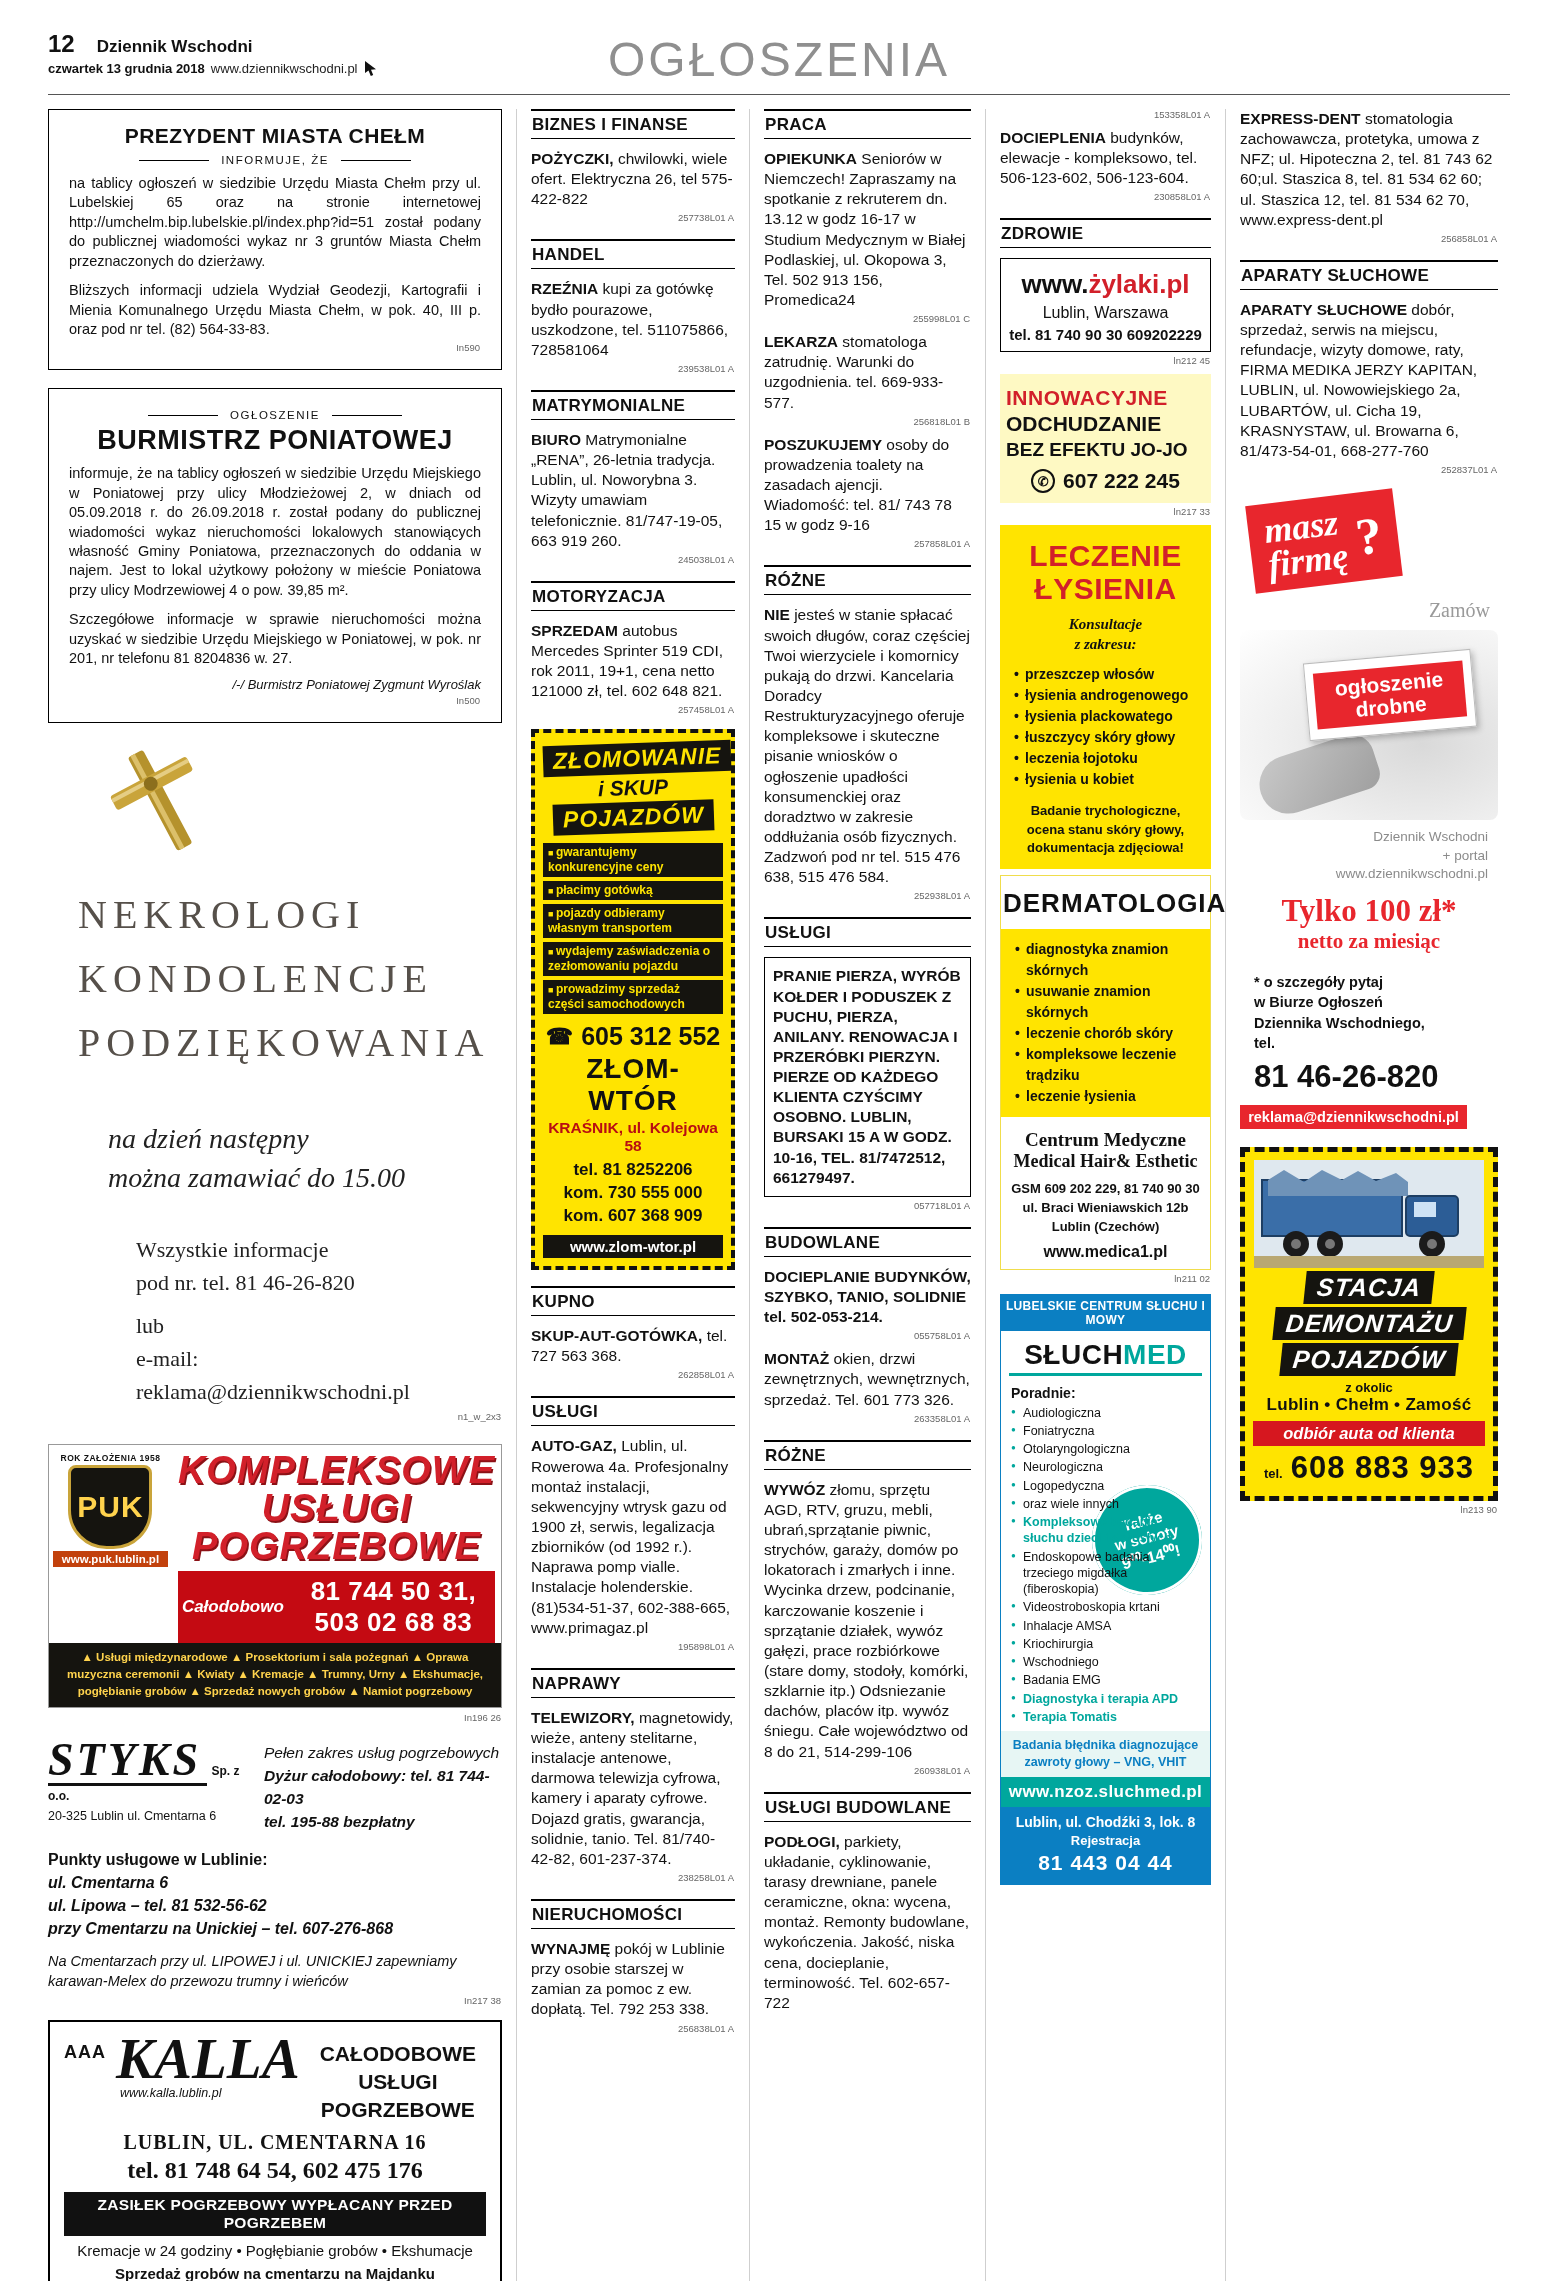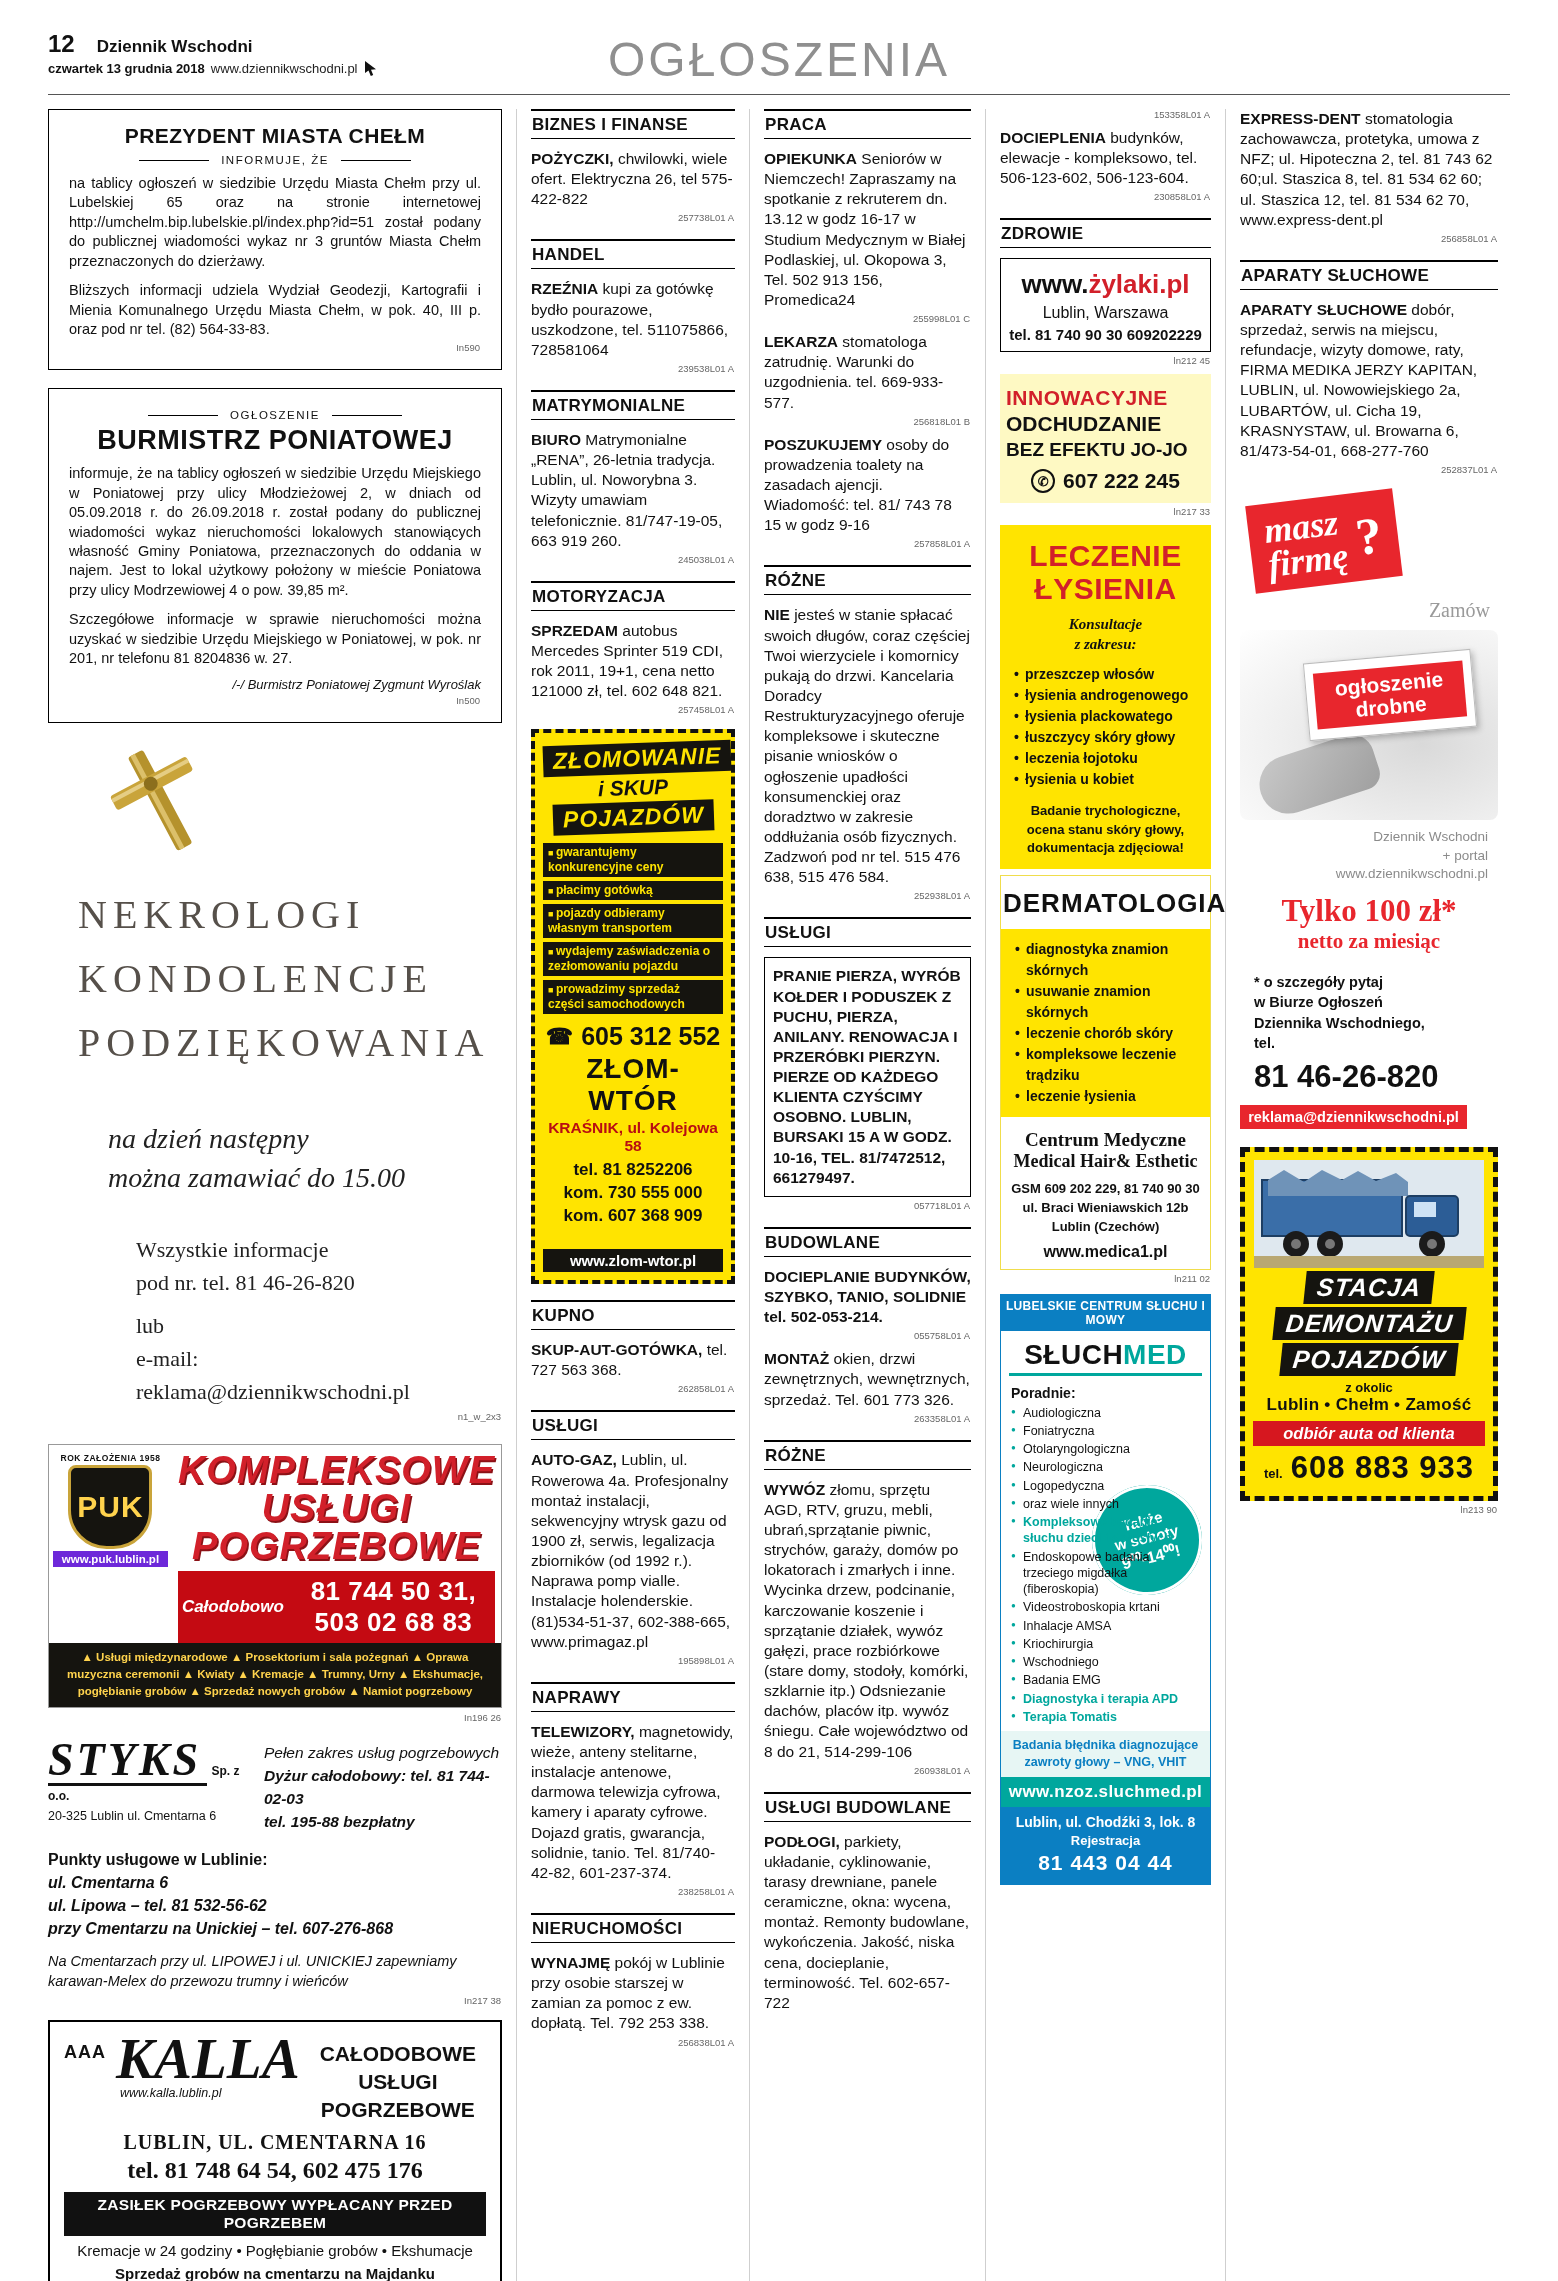--- a/index.html
+++ b/index.html
@@ -53,21 +53,21 @@
   .nek-note { font-family:"Liberation Serif", serif; font-style:italic; font-size:28px; line-height:1.4; margin:44px 0 36px 60px; color:#222; }
   .nek-info { font-family:"Liberation Serif", serif; font-size:22px; line-height:1.5; margin-left:88px; color:#222; }
   .nek-info .gap { display:block; height:10px; }
 
   
   .puk { border:1px solid #999; margin:22px 0 4px; }
   .puk-top { display:flex; }
   .puk-badge { width:128px; text-align:center; padding:8px 4px 4px; }
   .puk-badge-top { font-size:8.5px; font-weight:bold; letter-spacing:.5px; }
   .puk-crest { width:84px; height:84px; margin:2px auto; background:#15140f; color:#ffd34d; border:3px solid #c9a43a; border-radius:8px 8px 46% 46%; display:flex; align-items:center; justify-content:center; font-size:30px; font-weight:bold; letter-spacing:1px; }
-  .puk-badge-site { background:#6d28d9; color:#fff; font-size:11.5px; font-weight:bold; padding:2px; }
+  .puk-badge-site { background:#c2410c; color:#fff; font-size:11.5px; font-weight:bold; padding:2px; }
   .puk-main { flex:1; text-align:center; padding:6px 6px 0; }
   .puk-title { font-size:38px; font-weight:bold; font-style:italic; color:#d2202a; line-height:1.0; letter-spacing:1px; text-shadow:1.5px 1.5px 0 #8c1116; }
   .puk-phone { background:#c40a12; color:#fff; display:flex; align-items:center; justify-content:center; gap:12px; padding:5px 4px; margin-top:6px; }
   .puk-phone-label { font-size:17px; font-weight:bold; font-style:italic; }
   .puk-phones { font-size:26px; font-weight:bold; letter-spacing:.5px; }
   .puk-services { background:#15140f; color:#ffd34d; font-size:11.5px; font-weight:bold; line-height:1.5; padding:6px 10px; text-align:center; }
 
   
   .styks { margin:14px 0 2px; }
   .styks-top { display:flex; gap:22px; align-items:flex-start; }
@@ -100,21 +100,21 @@
   .zlom-t1,.zlom-t3 { display:inline-block; background:#15140f; color:#ffe400; font-weight:bold; font-style:italic; font-size:23px; letter-spacing:1px; padding:2px 10px; transform:rotate(-2deg); }
   .zlom-t2 { font-weight:bold; font-style:italic; font-size:21px; margin:2px 0; transform:rotate(-2deg); }
   .zlom-bullets { display:flex; flex-direction:column; gap:4px; margin:10px 0 8px; text-align:left; }
   .zlom-b { background:#15140f; color:#ffe400; font-size:12px; font-weight:bold; line-height:1.25; padding:2px 5px; }
   .zlom-b::before { content:"■ "; color:#ffe400; font-size:9px; }
   .zlom-phone { display:flex; align-items:center; justify-content:center; gap:8px; font-size:25px; font-weight:bold; margin:4px 0 2px; }
   .zlom-phone .ico { font-size:22px; }
   .zlom-name { font-size:28px; font-weight:bold; letter-spacing:1px; }
   .zlom-addr { color:#b80d12; font-weight:bold; font-size:15.5px; margin:2px 0 4px; }
   .zlom-tel { font-weight:bold; font-size:17px; text-align:center; line-height:1.35; }
-  .zlom-site { background:#15140f; color:#fff; font-weight:bold; font-size:15px; padding:3px; margin-top:21px; }
+  .zlom-site { background:#15140f; color:#fff; font-weight:bold; font-size:15px; padding:3px; margin-top:7px; }
 
   
   .zylaki { border:1px solid #000; text-align:center; padding:10px 6px 8px; }
   .zylaki-www { font-size:26px; font-weight:bold; }
   .zylaki-www .red { color:#d2202a; }
   .zylaki-cities { font-size:16px; margin-top:4px; }
   .zylaki-phone { font-size:15px; font-weight:bold; margin-top:4px; }
 
   .odch { background:#fef9c3; text-align:left; padding:12px 6px 10px; margin-top:4px; }
   .odch-l1 { color:#d2202a; font-size:21px; font-weight:bold; letter-spacing:.5px; }

